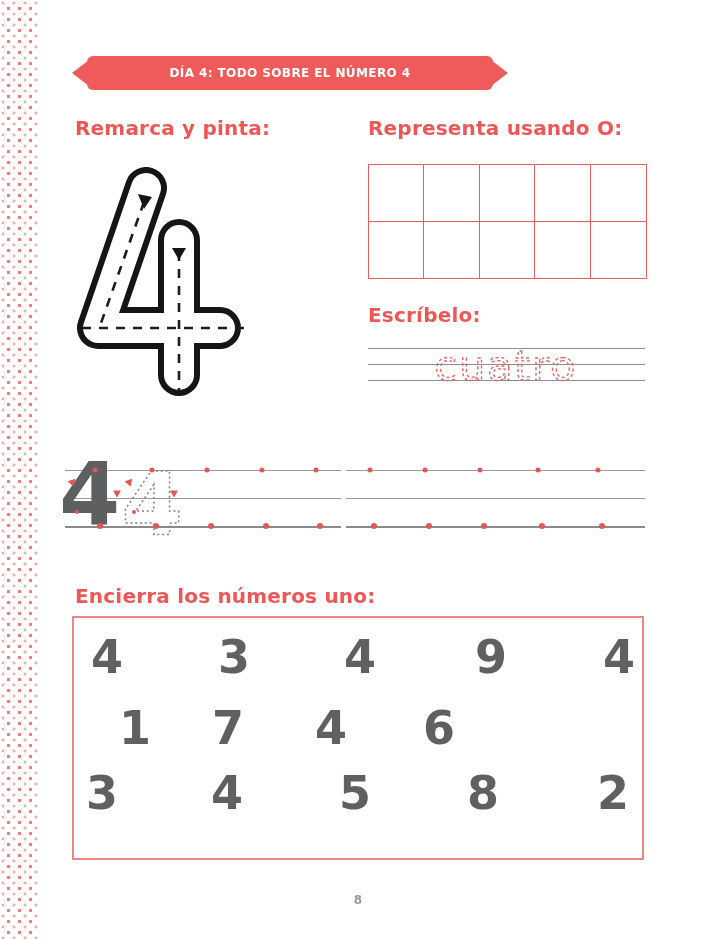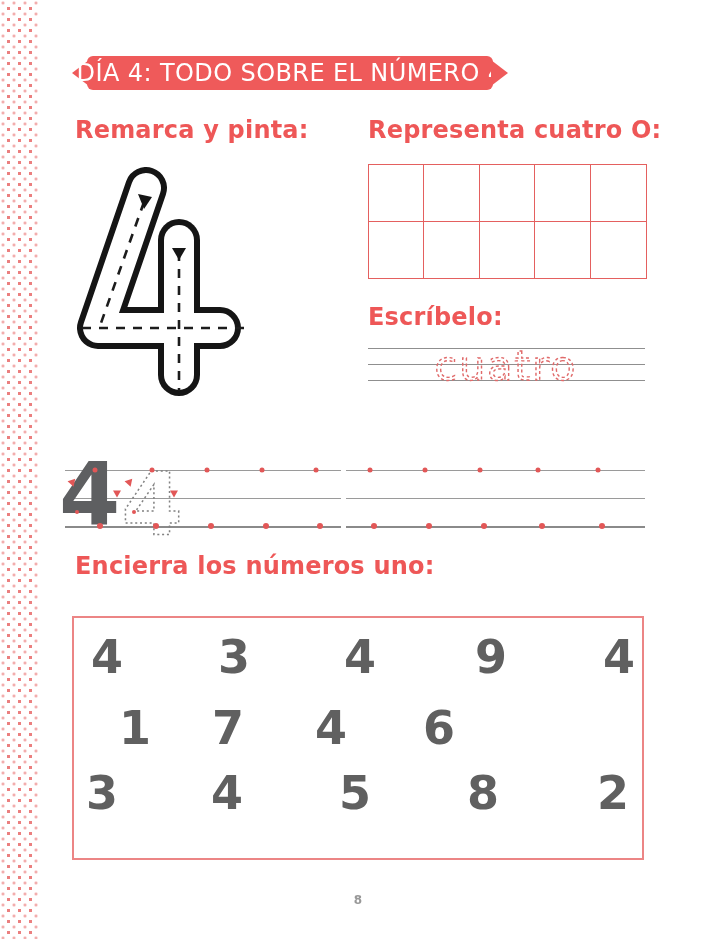--- a/index.html
+++ b/index.html
@@ -11,27 +11,27 @@
     background-image:
       radial-gradient(#eb7f7f 1.5px, transparent 1.8px),
       radial-gradient(#ef9b9b 1.2px, transparent 1.5px);
     background-size:11px 11px,11px 11px;
     background-position:3px 3px,8.5px 8.5px;}
 
   
   .banner{position:absolute;left:72px;top:56px;width:436px;height:34px;}
   .banner-body{position:absolute;left:15px;top:0;width:406px;height:34px;background:#ef5a5a;
     border-radius:6px;display:flex;align-items:center;justify-content:center;}
-  .banner-text{color:#ffffff;font-size:24px;font-weight:normal;letter-spacing:.4px;white-space:nowrap;}
+  .banner-text{color:#ffffff;font-size:12px;font-weight:bold;letter-spacing:.4px;white-space:nowrap;}
   .tri{position:absolute;top:50%;transform:translateY(-50%);width:0;height:0;
     border-top:13px solid transparent;border-bottom:13px solid transparent;}
   .tri-l{left:0;border-right:17px solid #ef5a5a;}
   .tri-r{right:0;border-left:17px solid #ef5a5a;}
 
-  .h-red{position:absolute;color:#ee5757;font-size:24px;font-weight:bold;letter-spacing:.2px;white-space:nowrap;}
+  .h-red{position:absolute;color:#ee5757;font-size:20px;font-weight:bold;letter-spacing:.2px;white-space:nowrap;}
 
   
   .big4{position:absolute;left:68px;top:160px;}
 
   
   .tenframe{position:absolute;left:368px;top:164px;width:277px;height:113px;
     display:grid;grid-template-columns:repeat(5,1fr);grid-template-rows:repeat(2,1fr);
     border:1px solid #e4605f;background:#fff;}
   .tf-cell{border-right:1px solid #e4605f;border-bottom:1px solid #e4605f;}
   .tf-cell:nth-child(5n){border-right:none;}
@@ -69,23 +69,23 @@
 
   <div class="banner">
     <span class="tri tri-l"></span>
     <div class="banner-body">
       <span class="banner-text">DÍA 4: TODO SOBRE EL NÚMERO 4</span>
     </div>
     <span class="tri tri-r"></span>
   </div>
 
   <div class="h-red" style="left:75px;top:116px;">Remarca y pinta:</div>
-  <div class="h-red" style="left:368px;top:116px;">Representa cuatro O:</div>
+  <div class="h-red" style="left:368px;top:116px;">Representa usando O:</div>
   <div class="h-red" style="left:368px;top:303px;">Escríbelo:</div>
-  <div class="h-red" style="left:75px;top:552px;text-align:right;">Encierra los números uno:</div>
+  <div class="h-red" style="left:75px;top:584px;text-align:right;">Encierra los números uno:</div>
 
   <svg class="big4" width="190" height="246" viewBox="0 0 190 246">
     <g fill="none" stroke="#151515" stroke-width="42" stroke-linecap="round" stroke-linejoin="round">
       <path d="M78 28 L30 168 L152 168"></path>
       <path d="M111 80 L111 215"></path>
     </g>
     <g fill="none" stroke="#ffffff" stroke-width="30" stroke-linecap="round" stroke-linejoin="round">
       <path d="M78 28 L30 168 L152 168"></path>
       <path d="M111 80 L111 215"></path>
     </g>

